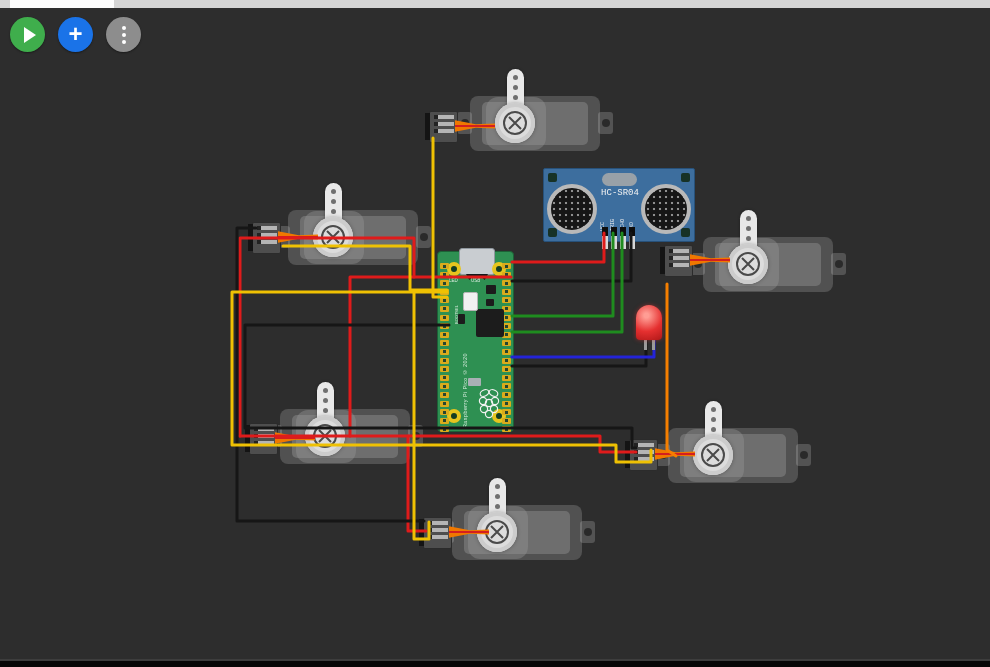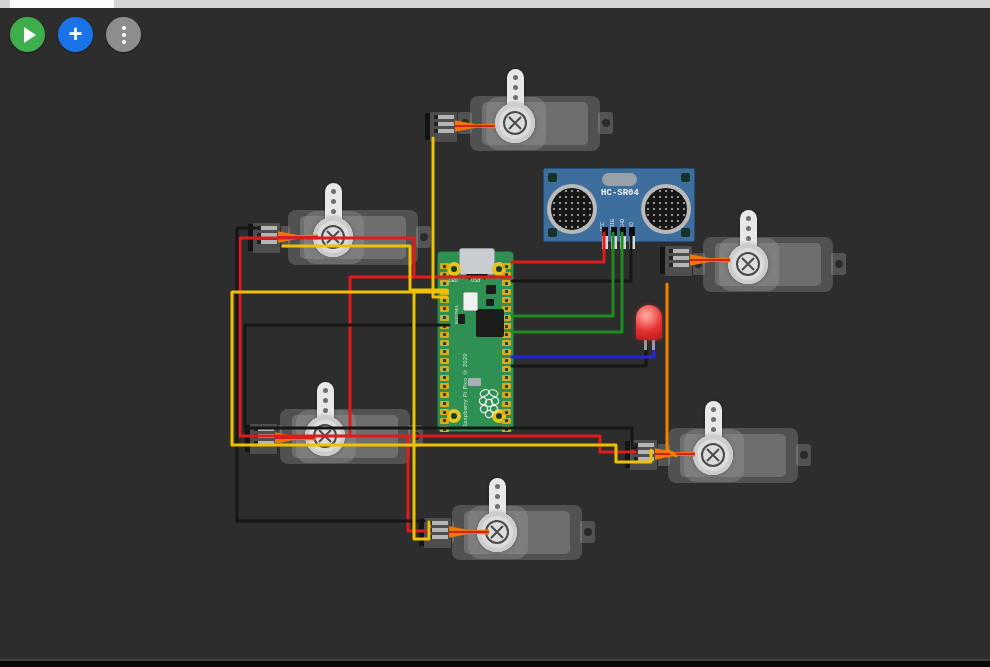--- a/index.html
+++ b/index.html
@@ -74,21 +74,21 @@
   .pico .logo{position:absolute;left:38px;top:136px;}
   
   .hcsr04{left:543px;top:168px;width:152px;height:74px;background:#3d6e9e;border:1px solid #27517a;
           border-radius:2px;box-sizing:border-box;}
   .hcsr04 .holeS{position:absolute;width:9px;height:9px;border-radius:2px;background:#173226;}
   .hcsr04 .tx{position:absolute;top:15px;width:42px;height:42px;border-radius:50%;background:#161616;
        border:4px solid #b9b9b9;box-sizing:content-box;
        background-image:radial-gradient(#8f8f8f 1px,transparent 1.6px);background-size:6px 6px;}
   .hcsr04 .osc{position:absolute;left:58px;top:4px;width:35px;height:13px;background:#99a1a8;border-radius:7px;}
   .hcsr04 .title{position:absolute;left:40px;top:19px;width:72px;text-align:center;color:#f2f2f2;
-       font-family:"Liberation Mono",monospace;font-weight:bold;font-size:9px;letter-spacing:0px;}
+       font-family:"Liberation Mono",monospace;font-weight:normal;font-size:9px;letter-spacing:0px;}
   .hcsr04 .pinlbl{position:absolute;top:32px;height:30px;font-size:5px;color:#f0f0f0;
        font-family:"Liberation Mono",monospace;}
   .hcsr04 .bpin{position:absolute;top:58px;width:6px;height:22px;
        background:linear-gradient(#0d0d0d 0 40%,#d6d6d6 40%);}
   
   .led{left:636px;top:305px;width:26px;height:48px;z-index:22;}
   .led .bulb{position:absolute;left:0;top:0;width:26px;height:35px;border-radius:13px 13px 4px 4px;
        background:radial-gradient(circle at 40% 30%, #ff9d94 8%, #e53030 55%, #b01818 100%);
        box-shadow:0 0 4px rgba(229,48,48,.5);}
   .led .leg{position:absolute;top:34px;width:2.5px;height:11px;background:#9b9b9b;}

